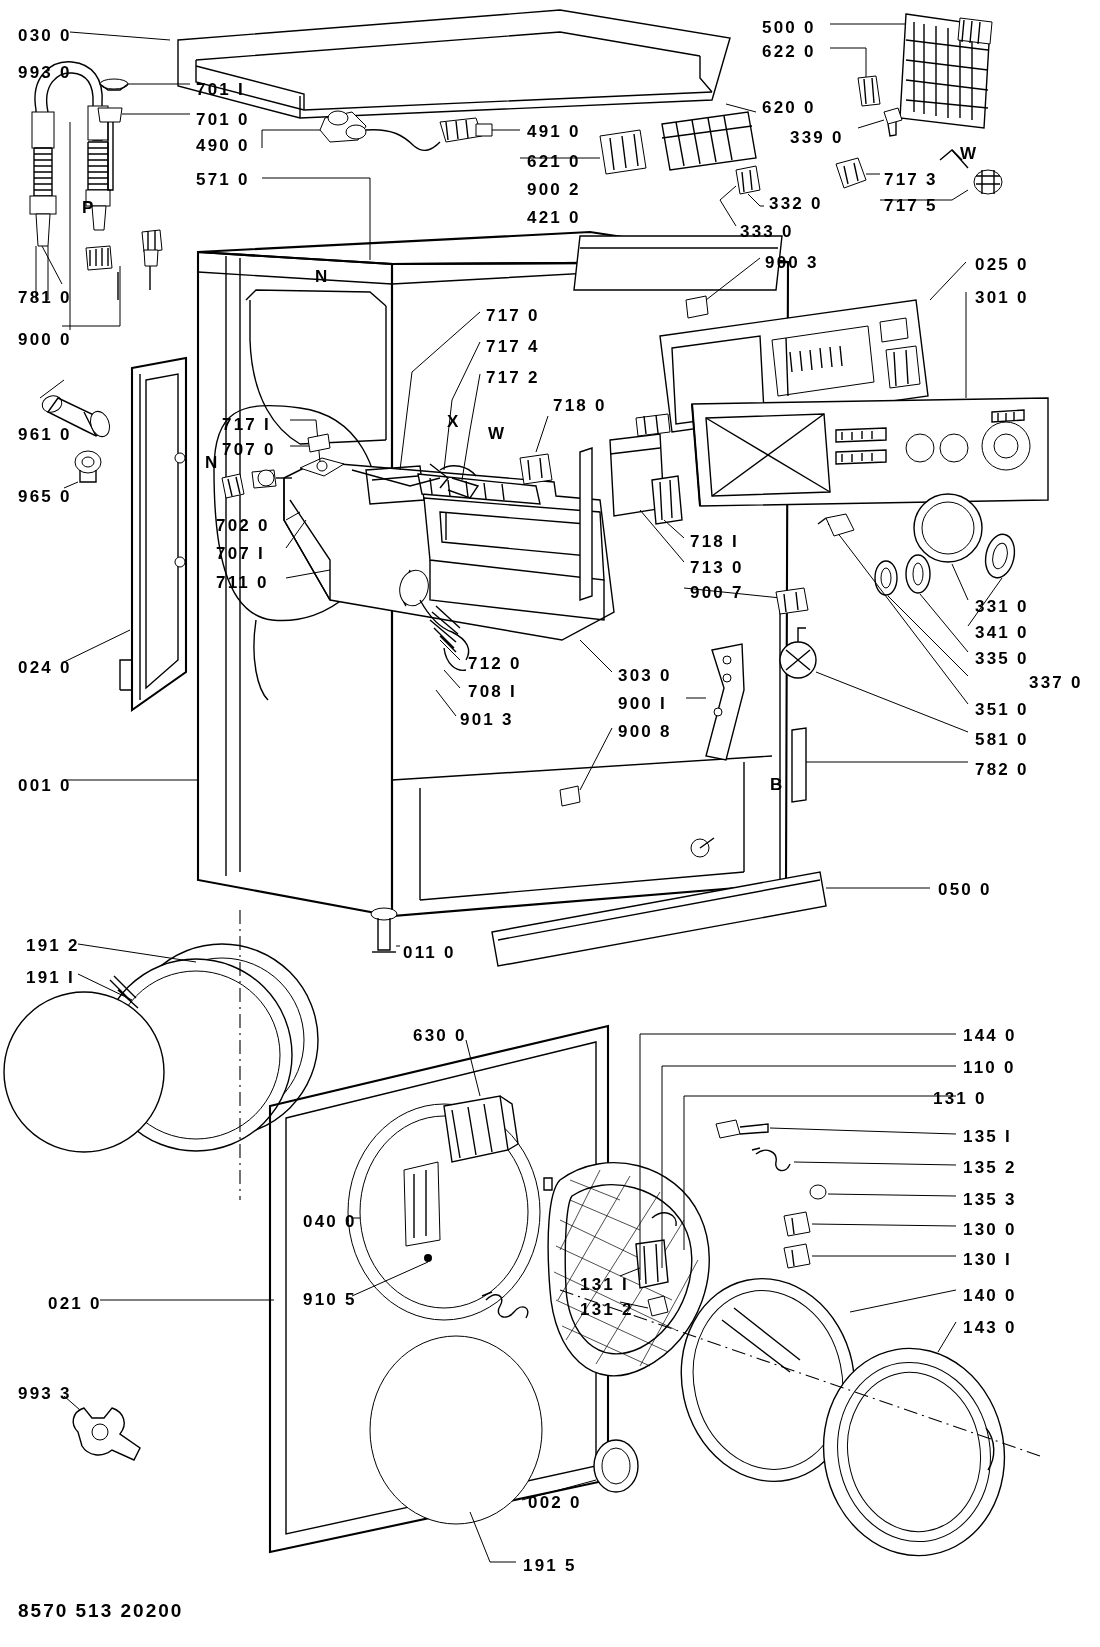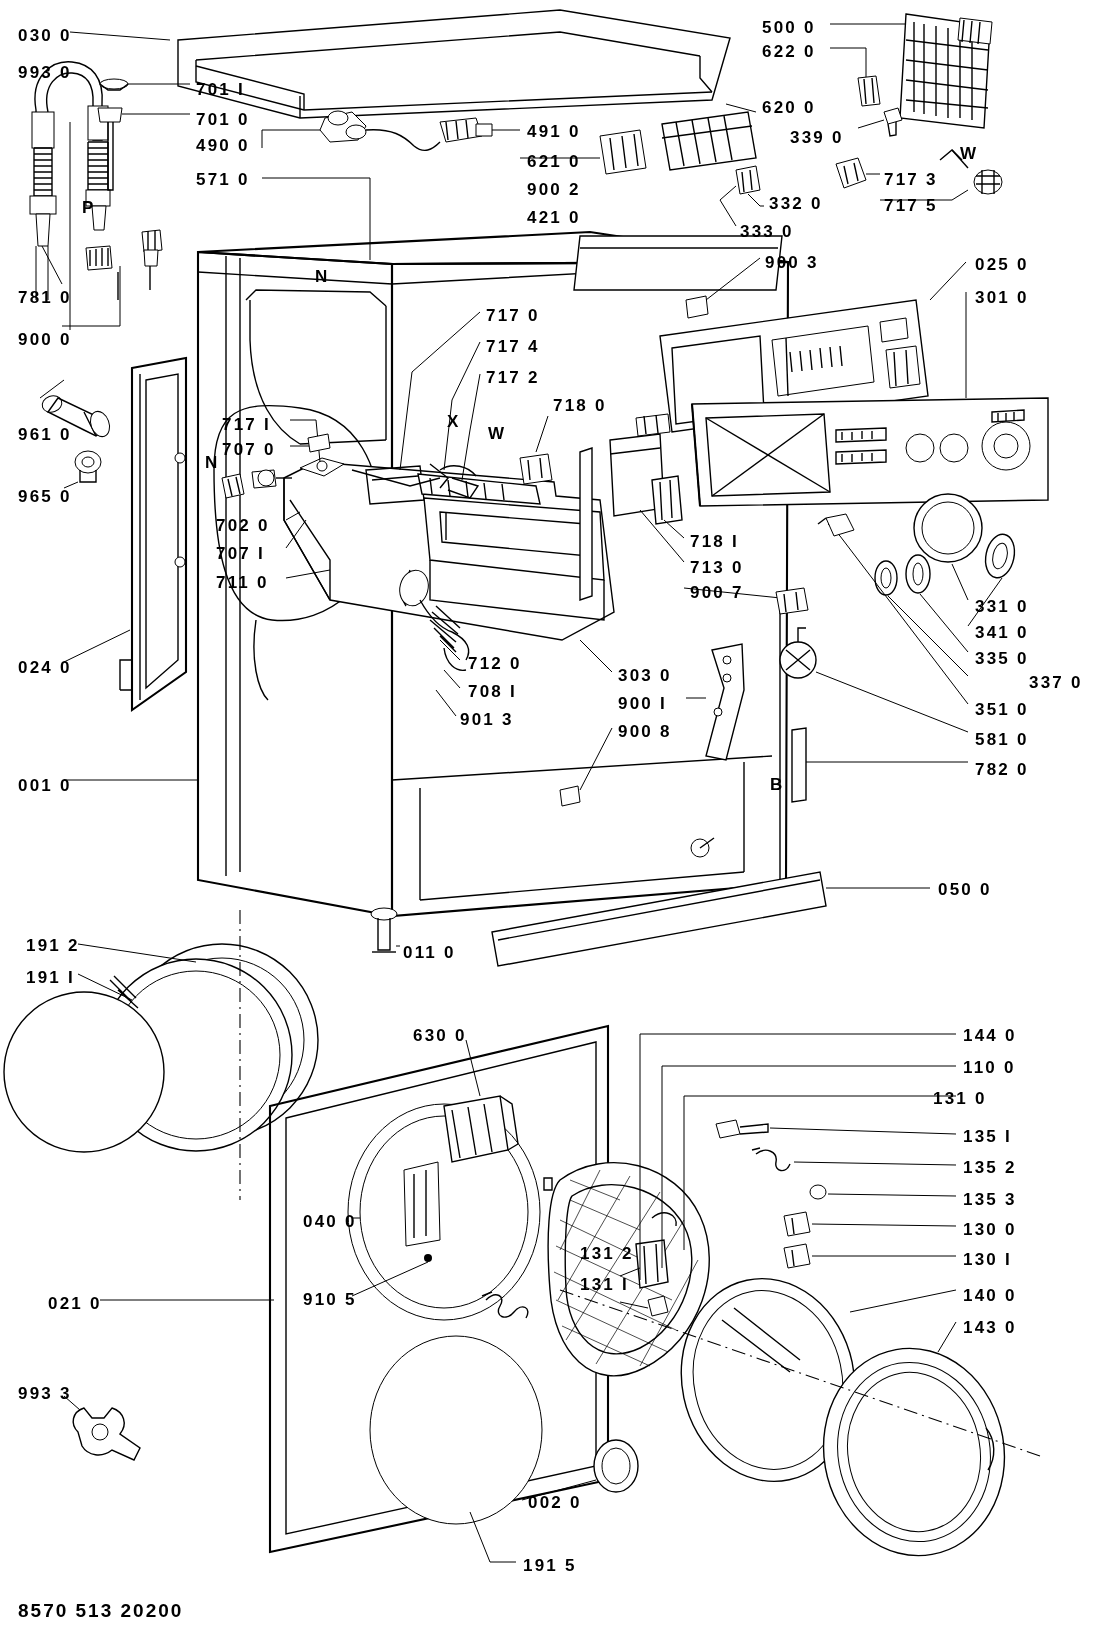--- a/index.html
+++ b/index.html
@@ -506,21 +506,21 @@
 <div class="lbl" style="left:975px;top:760px;">782  0</div>
 <div class="lbl" style="left:938px;top:880px;">050  0</div>
 <div class="lbl" style="left:403px;top:943px;">011  0</div>
 <div class="lbl" style="left:26px;top:936px;">191  2</div>
 <div class="lbl" style="left:26px;top:968px;">191  I</div>
 <div class="lbl" style="left:413px;top:1026px;">630  0</div>
 <div class="lbl" style="left:303px;top:1212px;">040  0</div>
 <div class="lbl" style="left:303px;top:1290px;">910  5</div>
 <div class="lbl" style="left:48px;top:1294px;">021  0</div>
 <div class="lbl" style="left:580px;top:1275px;">131  I</div>
-<div class="lbl" style="left:580px;top:1244px;">131  2</div>
+<div class="lbl" style="left:580px;top:1300px;">131  2</div>
 <div class="lbl" style="left:963px;top:1026px;">144  0</div>
 <div class="lbl" style="left:963px;top:1058px;">110  0</div>
 <div class="lbl" style="left:933px;top:1089px;">131  0</div>
 <div class="lbl" style="left:963px;top:1127px;">135  I</div>
 <div class="lbl" style="left:963px;top:1158px;">135  2</div>
 <div class="lbl" style="left:963px;top:1190px;">135  3</div>
 <div class="lbl" style="left:963px;top:1220px;">130  0</div>
 <div class="lbl" style="left:963px;top:1250px;">130  I</div>
 <div class="lbl" style="left:963px;top:1286px;">140  0</div>
 <div class="lbl" style="left:963px;top:1318px;">143  0</div>

